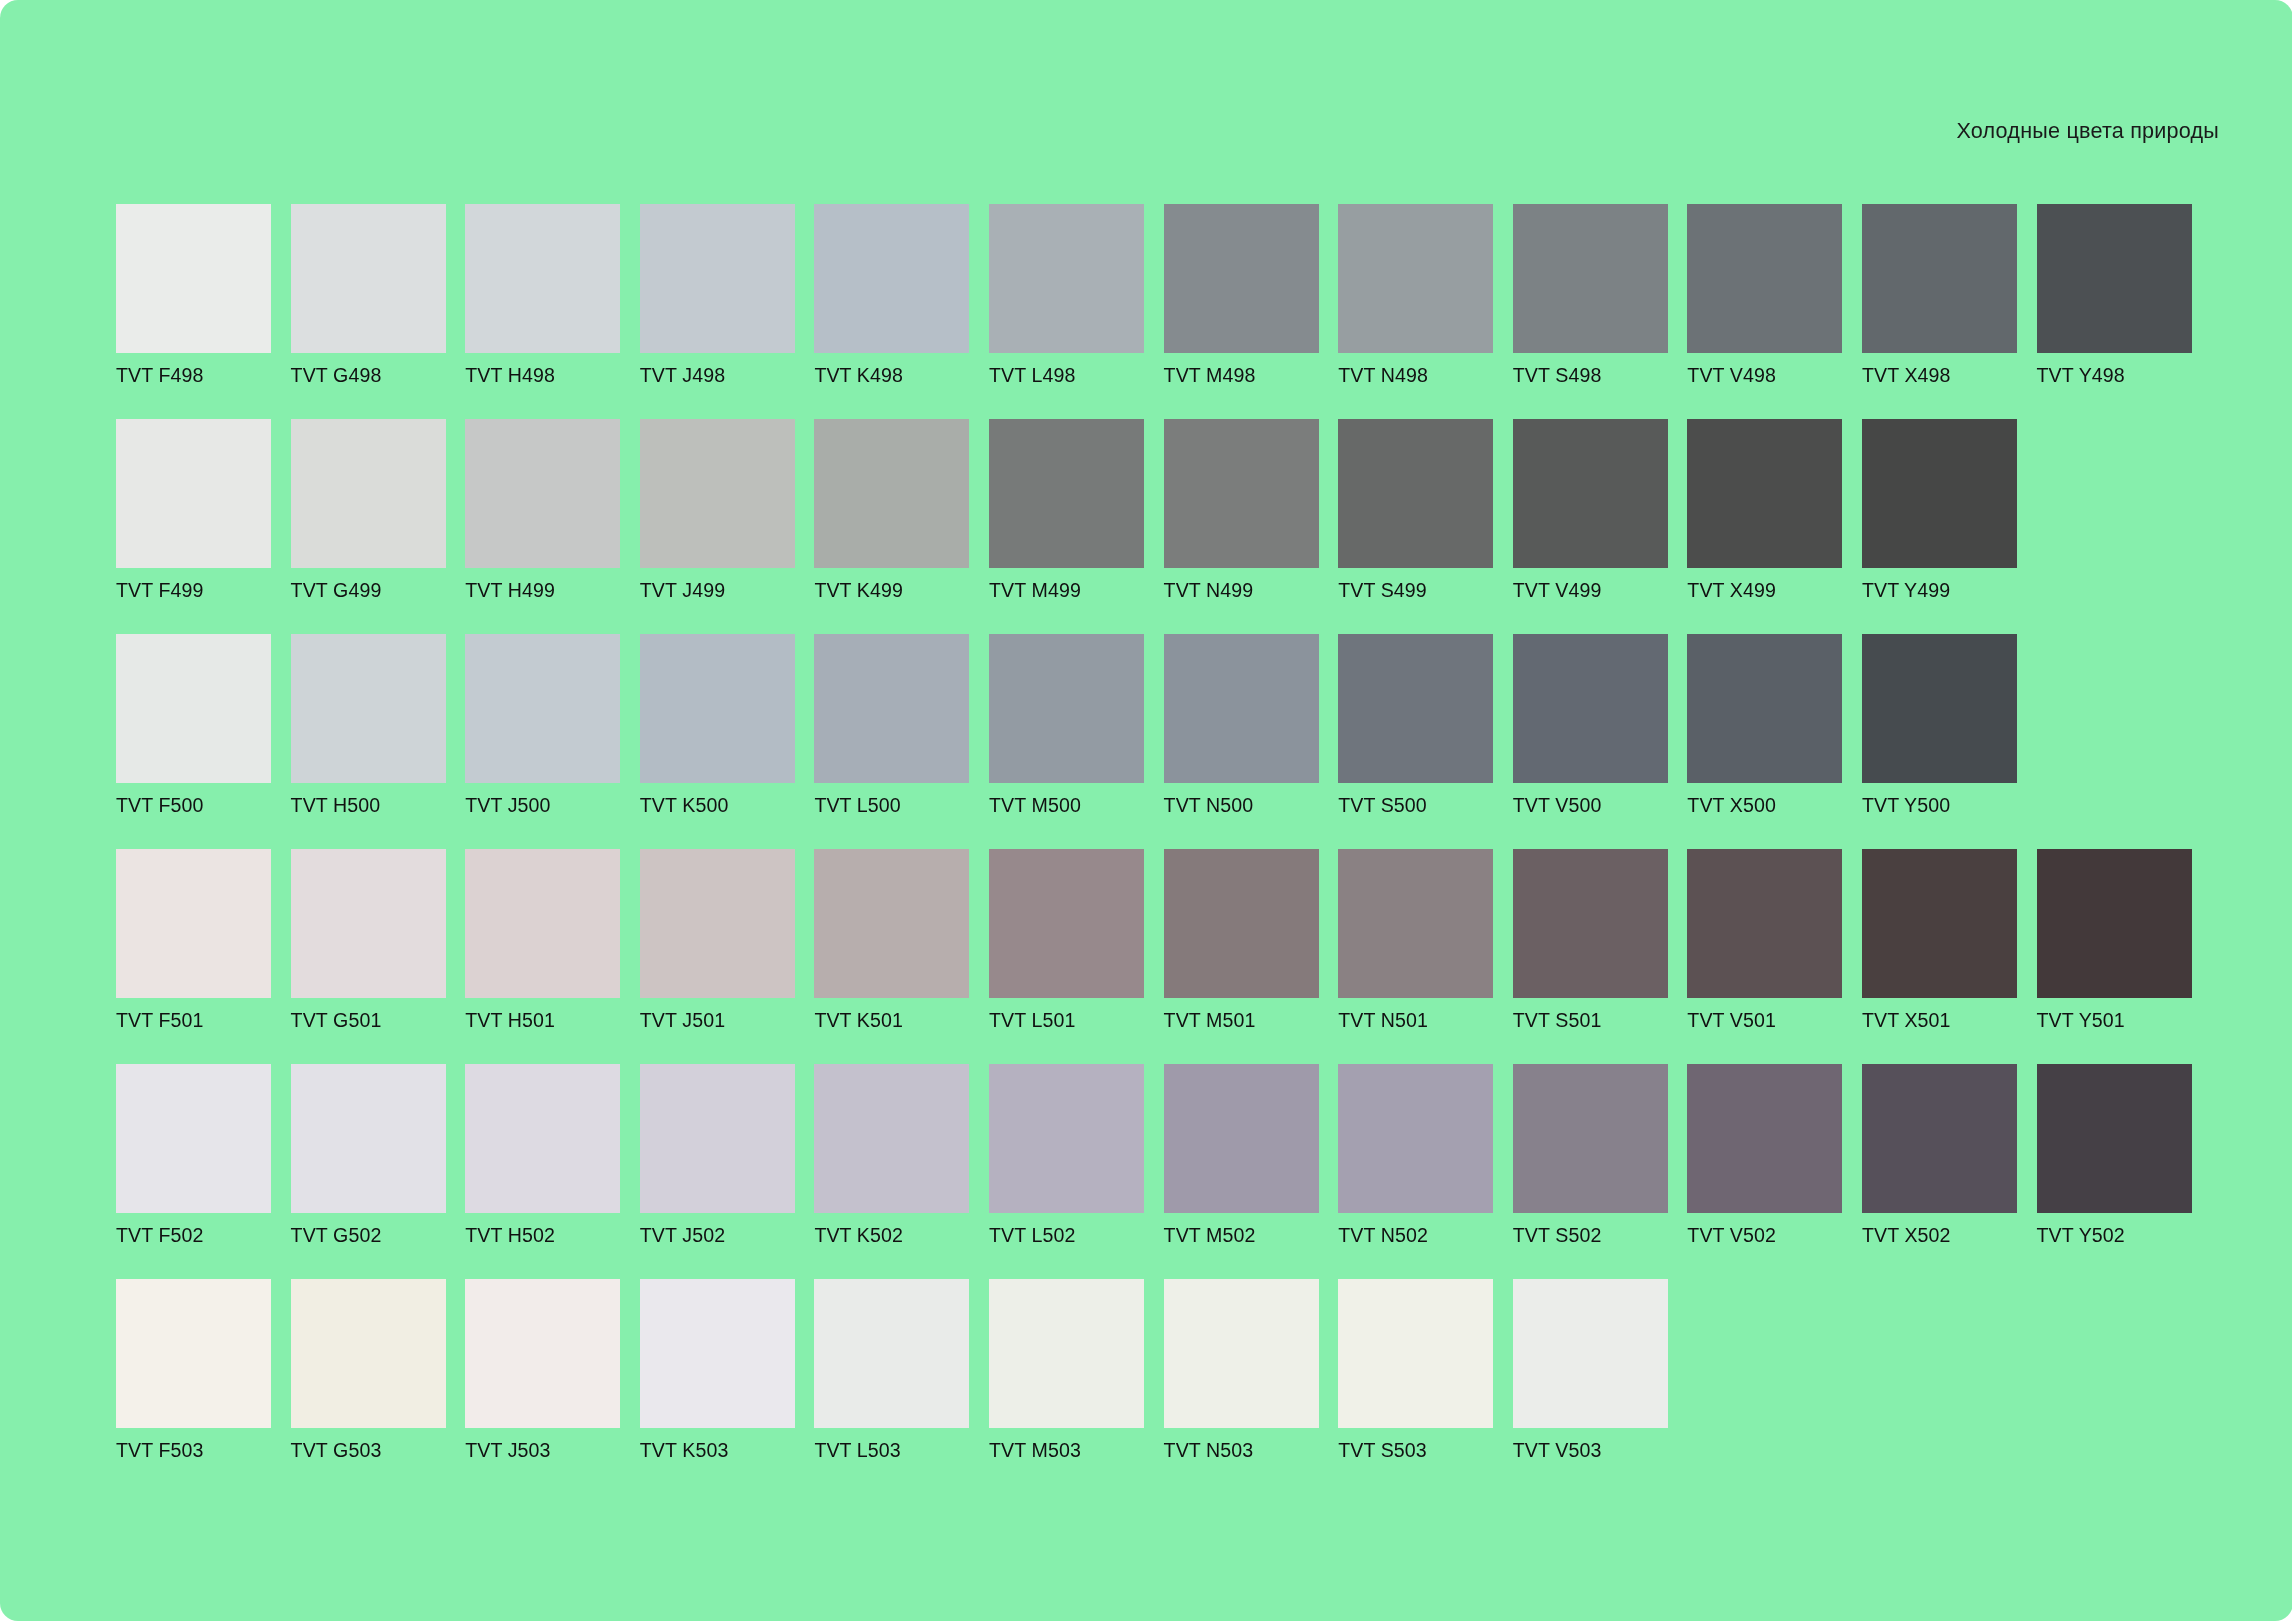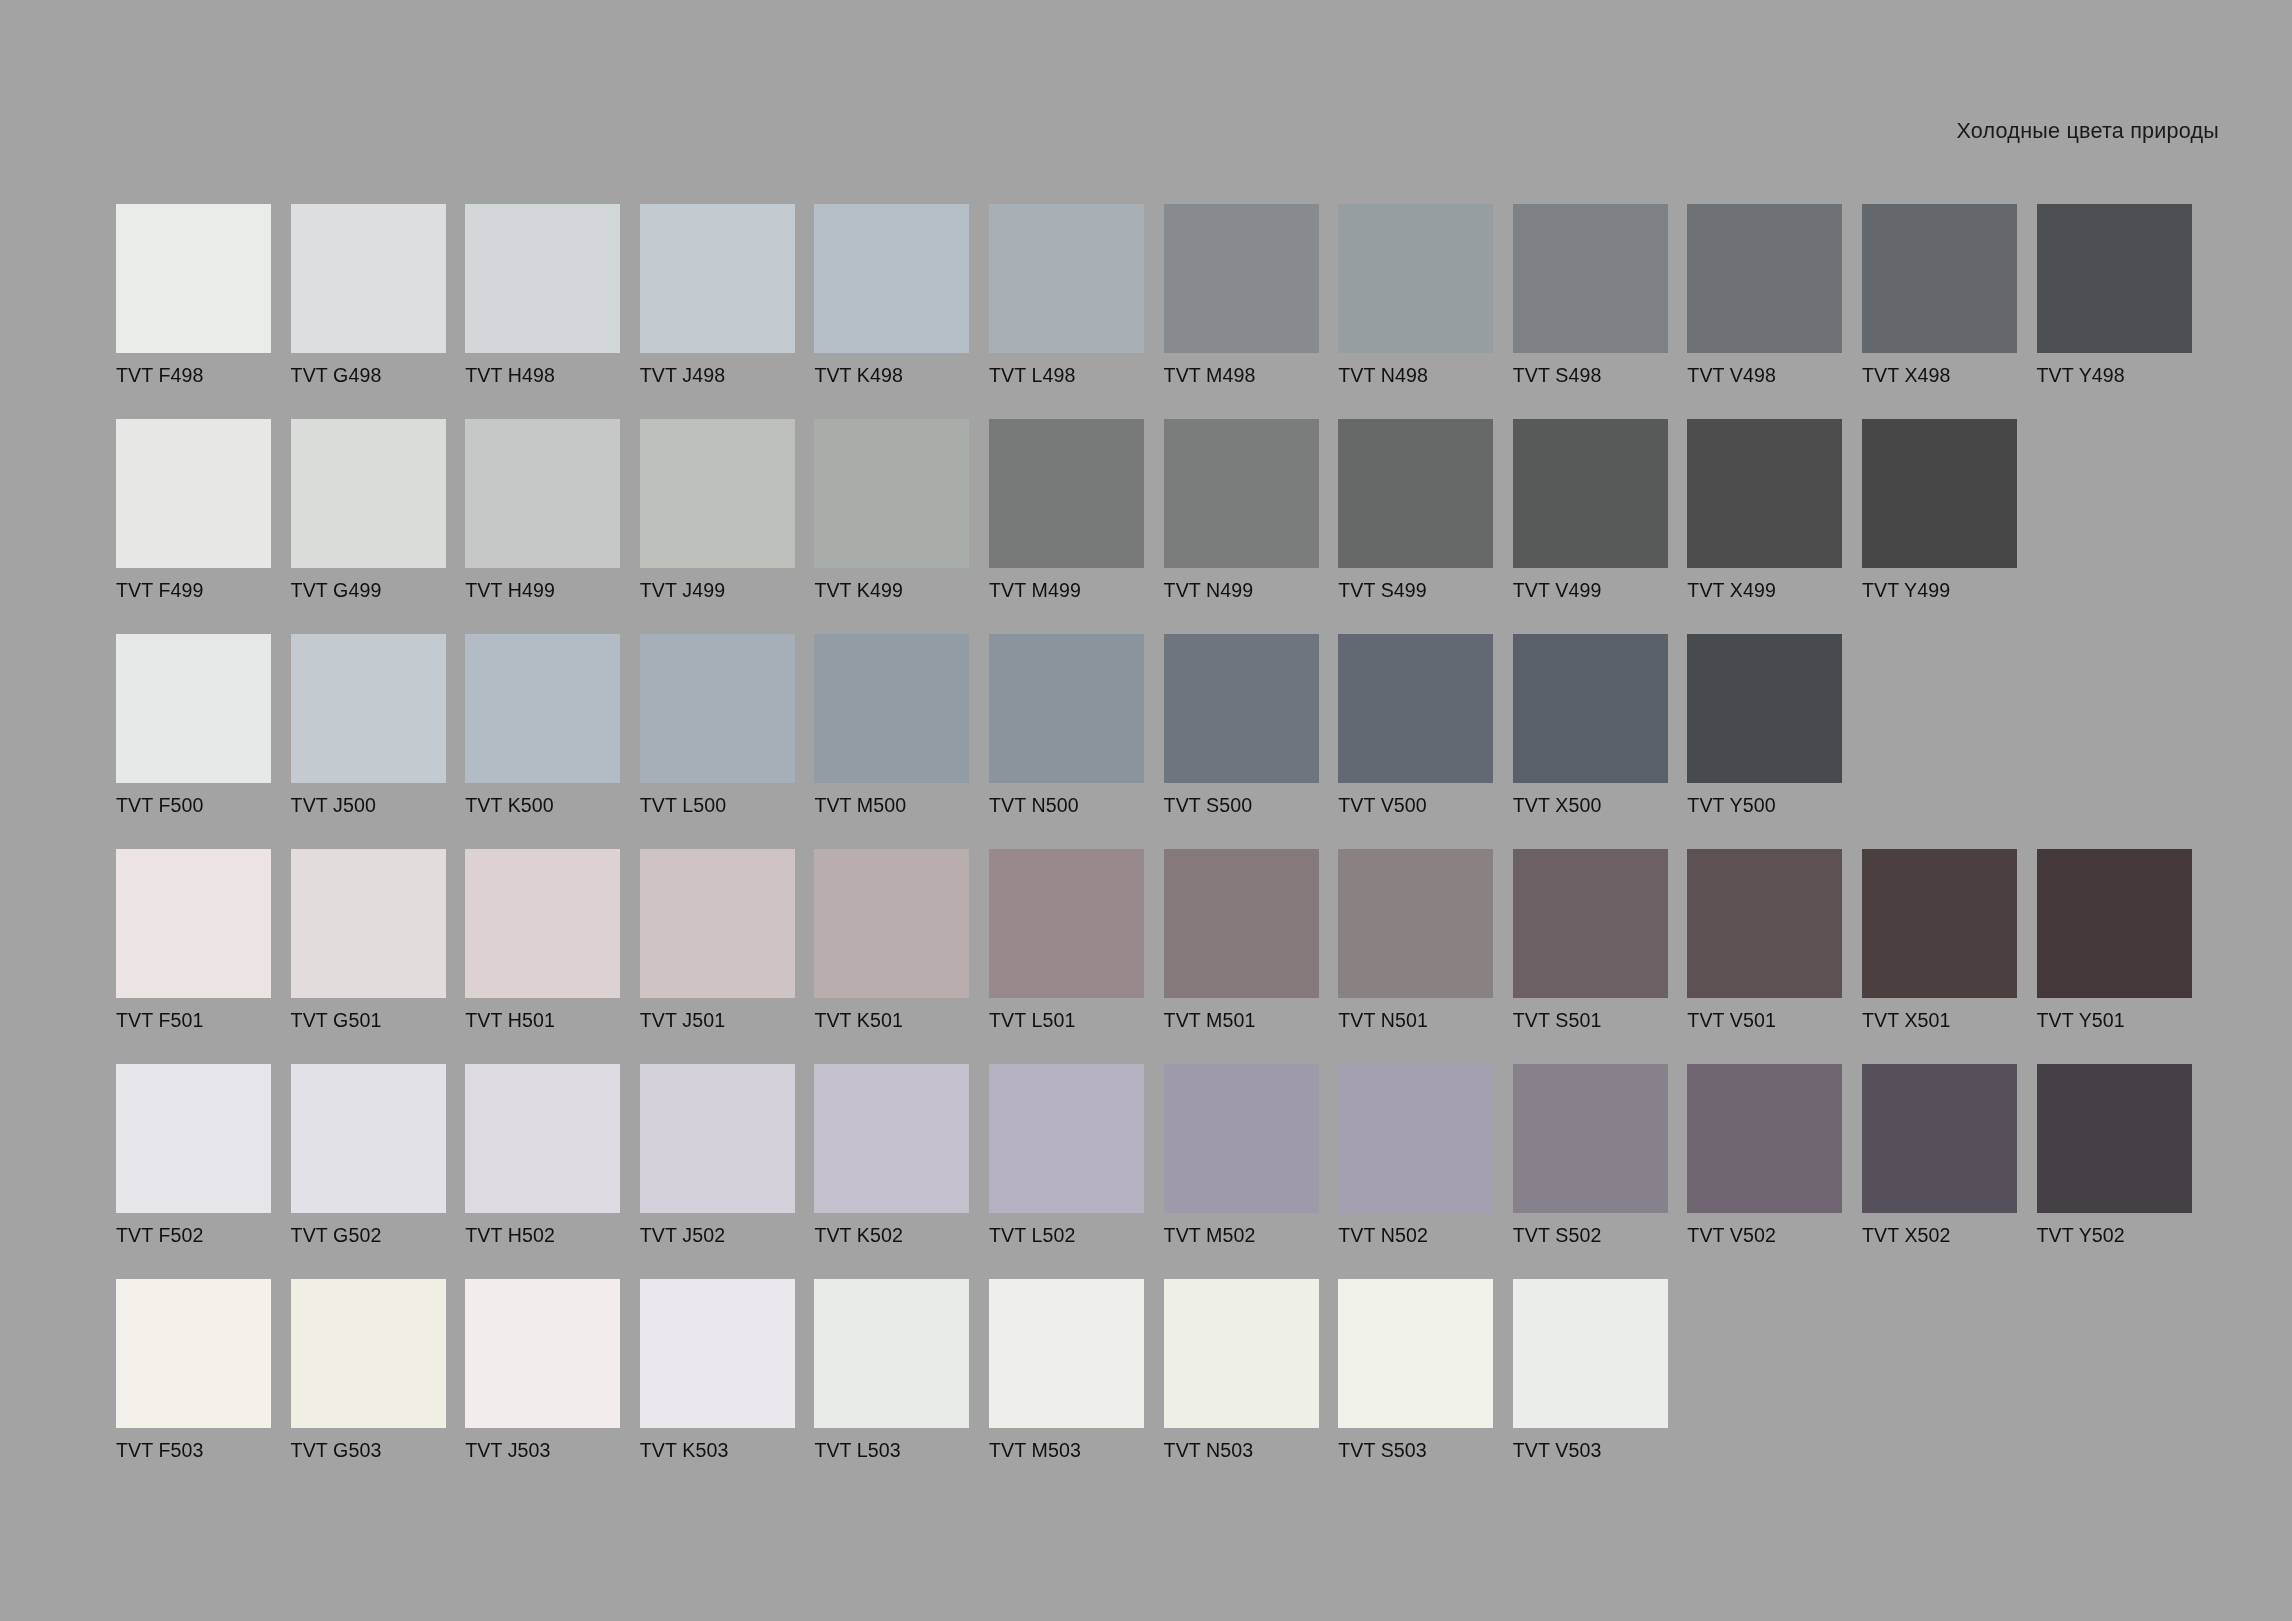--- a/index.html
+++ b/index.html
@@ -13,22 +13,23 @@
     height: 1621px;
     font-family: "Liberation Sans", sans-serif;
     color: #000000;
     overflow: hidden;
     position: relative;
   }
   .page {
     position: relative;
     width: 2293px;
     height: 1621px;
-    background: #a3a3a3;
+    background: #86efac;
     box-sizing: border-box;
+    border-radius: 18px;
   }
   .title-bar {
     position: absolute;
     top: 118px;
     right: 74px;
     text-align: right;
   }
   .title-text {
     font-family: "Liberation Sans", sans-serif;
     font-size: 21.6px;
@@ -178,20 +179,24 @@
           <div class="swatch-chip" style="background-color: rgb(70, 71, 70);"></div>
           <div class="swatch-label">TVT Y499</div>
         </div>
       </div>
       <div class="swatch-row">
         <div class="swatch-cell">
           <div class="swatch-chip" style="background-color: rgb(230, 233, 231);"></div>
           <div class="swatch-label">TVT F500</div>
         </div>
         <div class="swatch-cell">
+          <div class="swatch-chip" style="background-color: rgb(206, 212, 215);"></div>
+          <div class="swatch-label">TVT H500</div>
+        </div>
+        <div class="swatch-cell">
           <div class="swatch-chip" style="background-color: rgb(195, 203, 209);"></div>
           <div class="swatch-label">TVT J500</div>
         </div>
         <div class="swatch-cell">
           <div class="swatch-chip" style="background-color: rgb(179, 188, 197);"></div>
           <div class="swatch-label">TVT K500</div>
         </div>
         <div class="swatch-cell">
           <div class="swatch-chip" style="background-color: rgb(166, 174, 183);"></div>
           <div class="swatch-label">TVT L500</div>

